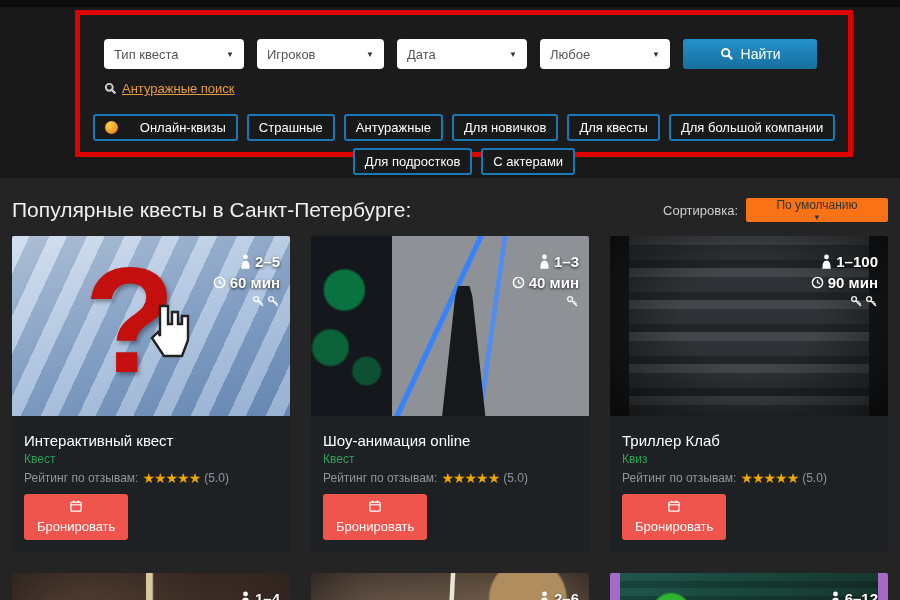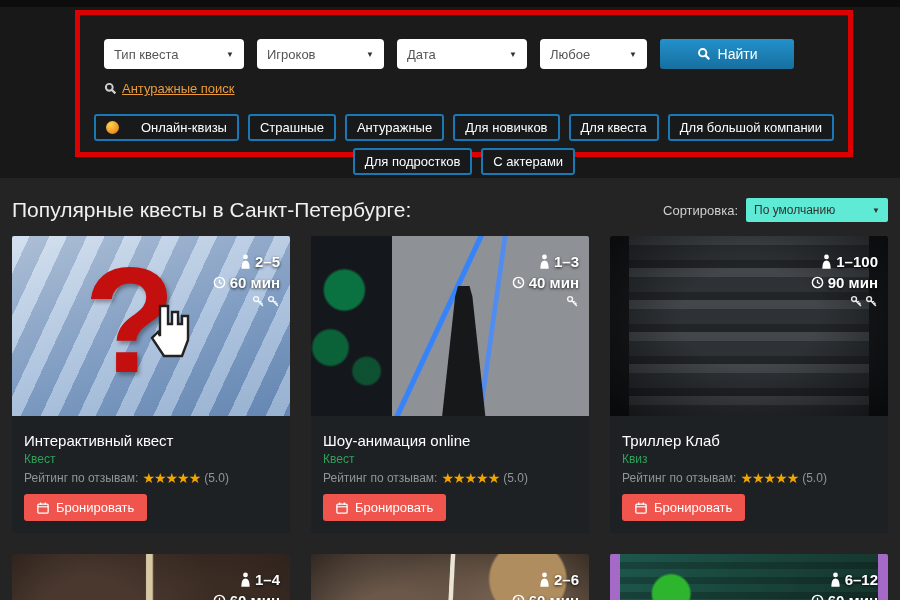--- a/index.html
+++ b/index.html
@@ -9,21 +9,21 @@
   
   .top-strip { height:7px; background:#0d0d0d; }
   .header { position:relative; height:171px; background:#181818; }
   .search-panel { position:absolute; left:75px; top:3px; width:778px; height:147px;
     border:5px solid #dd0000; background:#1b1b1b; padding:24px 24px 0 24px; }
   .selects-row { display:flex; gap:13px; }
   .select-box { background:#fff; border-radius:4px; height:30px; flex:0 0 auto;
     display:flex; align-items:center; justify-content:space-between;
     padding:0 10px; color:#555; font-size:13px; cursor:pointer; }
   .select-box .arrow { font-size:8px; color:#333; margin-left:8px; }
-  .w1{width:140px}.w2{width:127px}.w3{width:130px}.w4{width:107px}
+  .w1{width:140px}.w2{width:127px}.w3{width:130px}.w4{width:130px}
   .find-btn { width:134px; height:30px; border:none; border-radius:3px; color:#fff;
     font-size:14px; background:linear-gradient(#2391cc,#166f9f); cursor:pointer;
     display:flex; align-items:center; justify-content:center; gap:7px;
     font-family:"Liberation Sans", sans-serif; }
   .adv-row { margin-top:12px; display:flex; align-items:center; gap:5px; }
   .adv-link { color:#e89b3c; font-size:13px; text-decoration:underline; cursor:pointer; }
   .adv-icon { color:#cfcfcf; }
   .cat-row { display:flex; justify-content:center; gap:9px; flex-wrap:nowrap; }
   .cat-row.r1 { margin-top:18px; }
   .cat-row.r2 { margin-top:7px; }
@@ -35,44 +35,44 @@
     background:radial-gradient(circle at 35% 30%, #ffd34d, #f0941f 65%, #b35f00);
     display:inline-block; }
 
   
   .main { height:422px; background:#242424; }
   .content { width:876px; margin:0 auto; padding-top:20px; }
   .head-row { display:flex; align-items:center; justify-content:space-between; }
   .page-title { color:#f0f0f0; font-size:21px; font-weight:400; }
   .sort-wrap { display:flex; align-items:center; gap:8px;margin-left:40px; }
   .sort-label { color:#cfcfcf; font-size:13px; }
-  .sort-select { background:#5eead4; width:142px; height:24px; border-radius:2px;
+  .sort-select { background:#f97316; width:142px; height:24px; border-radius:2px;
     display:flex; align-items:center; justify-content:space-between;
-    padding:0 8px; color:#333; font-size:12px; cursor:pointer; }
+    padding:0 8px; color:#333; font-size:12px; cursor:pointer;flex-direction:column; }
   .sort-select .arrow { font-size:8px; color:#333; }
 
   .grid { margin-top:14px; display:grid; grid-template-columns:repeat(3,278px);
     gap:21px 21px; }
   .card { background:#1e2124; border-radius:2px; overflow:hidden; cursor:pointer; }
   .card-image { position:relative; height:180px; overflow:hidden; }
   .badges { position:absolute; top:17px; right:10px; text-align:right; color:#fff;
     text-shadow:0 1px 3px rgba(0,0,0,.8);font-weight:bold; }
   .badge { font-size:15px; display:flex; align-items:center; justify-content:flex-end;
     gap:4px; margin-bottom:4px; }
   .keys { display:flex; justify-content:flex-end; gap:2px; opacity:.9; margin-top:2px; }
   .card-info { padding:16px 12px 12px 12px; }
   .card-title { color:#fff; font-size:15px; }
   .card-category { color:#2ea05a; font-size:12px; margin-top:3px; }
   .card-rating { margin-top:5px; font-size:12px; color:#919498;
     display:flex; align-items:center; gap:4px; }
   .stars { color:#f0a500; font-size:14px; letter-spacing:-1px; line-height:1; }
   .book-btn { margin-top:9px; background:#ef544d; border:none; border-radius:3px;
     color:#fff; font-size:13px; padding:6px 13px; cursor:pointer;
     display:inline-flex; align-items:center; gap:7px;
-    font-family:"Liberation Sans", sans-serif; }
+    font-family:"Liberation Sans", sans-serif;flex-direction:column; }
 
   
   .img-keyboard { background:
     repeating-linear-gradient(115deg, rgba(255,255,255,.28) 0 16px, rgba(20,40,80,.12) 16px 34px),
     linear-gradient(160deg,#c3d4e8,#8fadd2 55%,#6f93bf); }
   .img-keyboard .qmark { display:block; position:absolute; left:72px; top:-2px;
     font-size:150px; font-weight:bold; color:#c40f0f;
     text-shadow:2px 3px 4px rgba(0,0,0,.35); }
   .img-keyboard .hand { display:block; position:absolute; left:128px; top:68px; }
   .qmark,.hand { display:none; }
@@ -157,21 +157,21 @@
         <button class="cat-btn">
           <span>Страшные</span>
         </button>
         <button class="cat-btn">
           <span>Антуражные</span>
         </button>
         <button class="cat-btn">
           <span>Для новичков</span>
         </button>
         <button class="cat-btn">
-          <span>Для квеста</span>
+          <span>Для квесты</span>
         </button>
         <button class="cat-btn">
           <span>Для большой компании</span>
         </button>
       </div>
     <div class="cat-row r2" id="cat-row-2">
         <button class="cat-btn">
           <span>Для подростков</span>
         </button>
         <button class="cat-btn">

